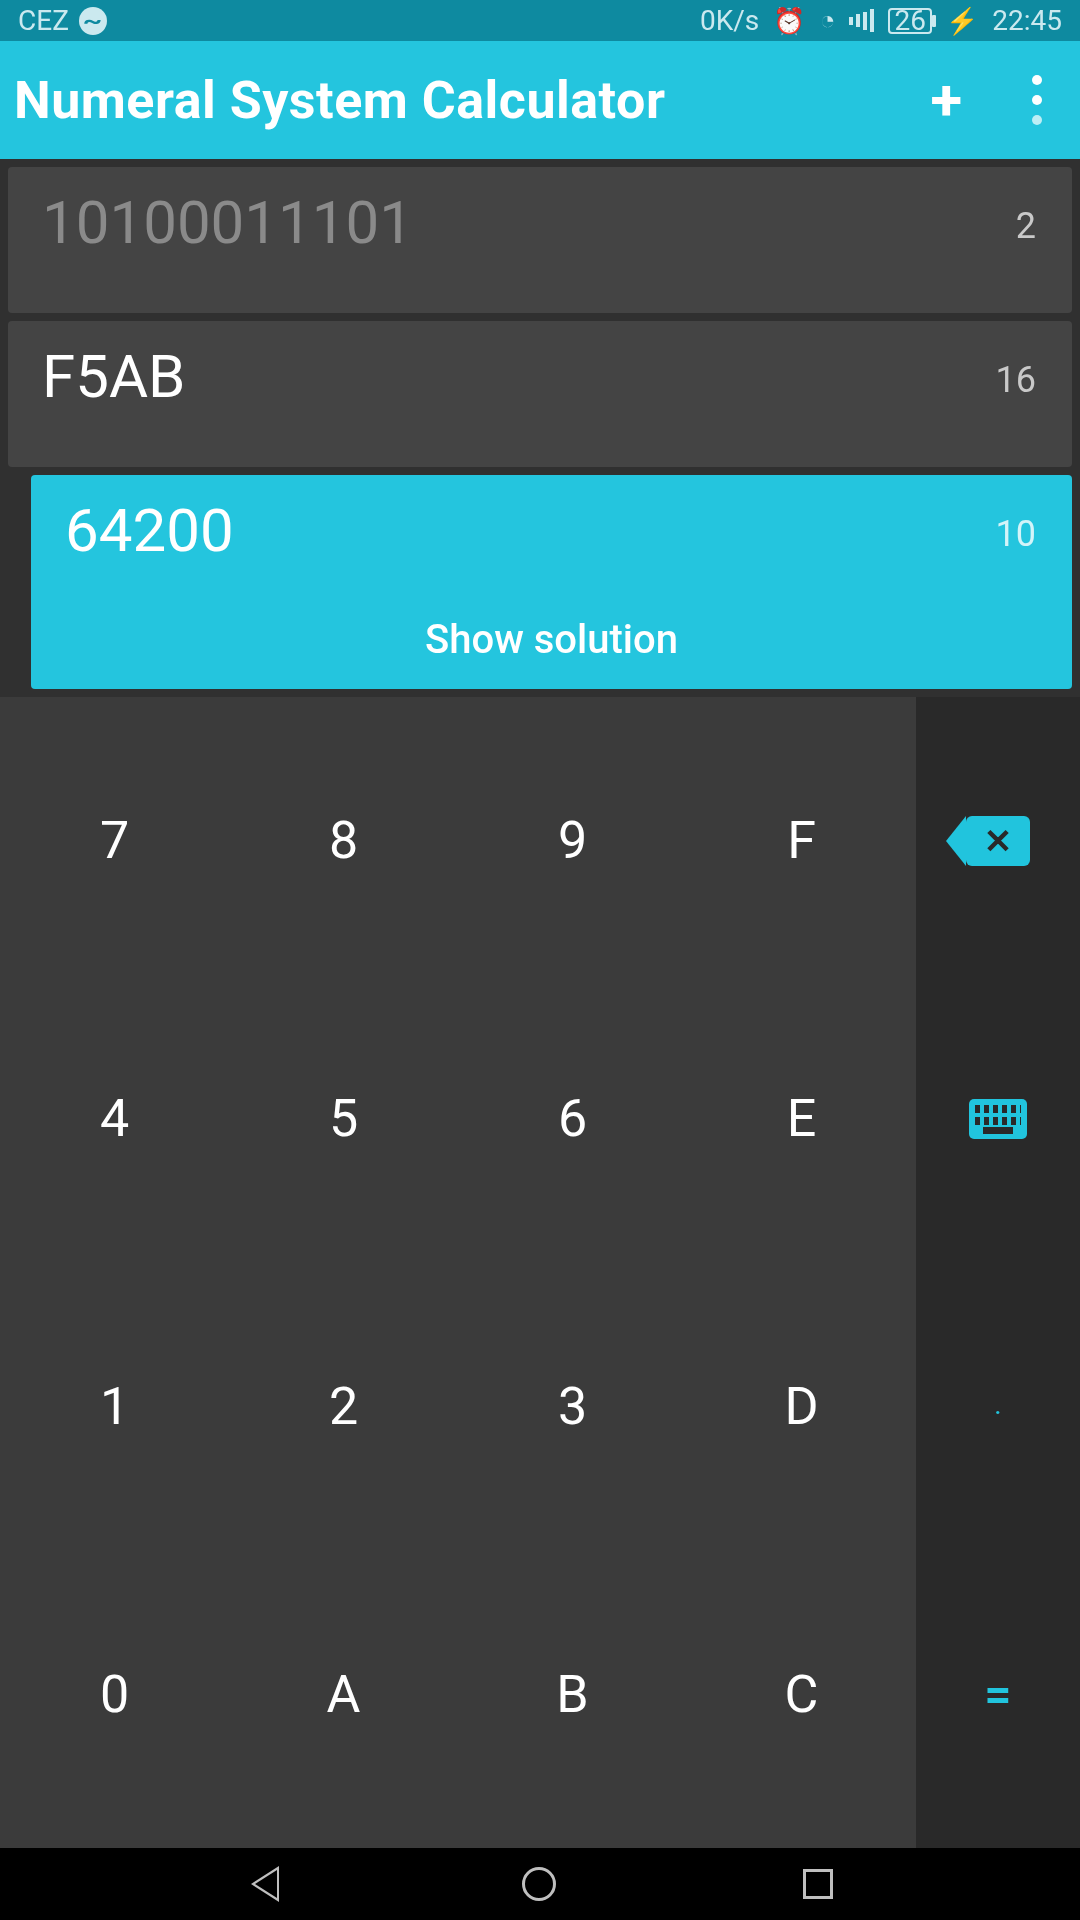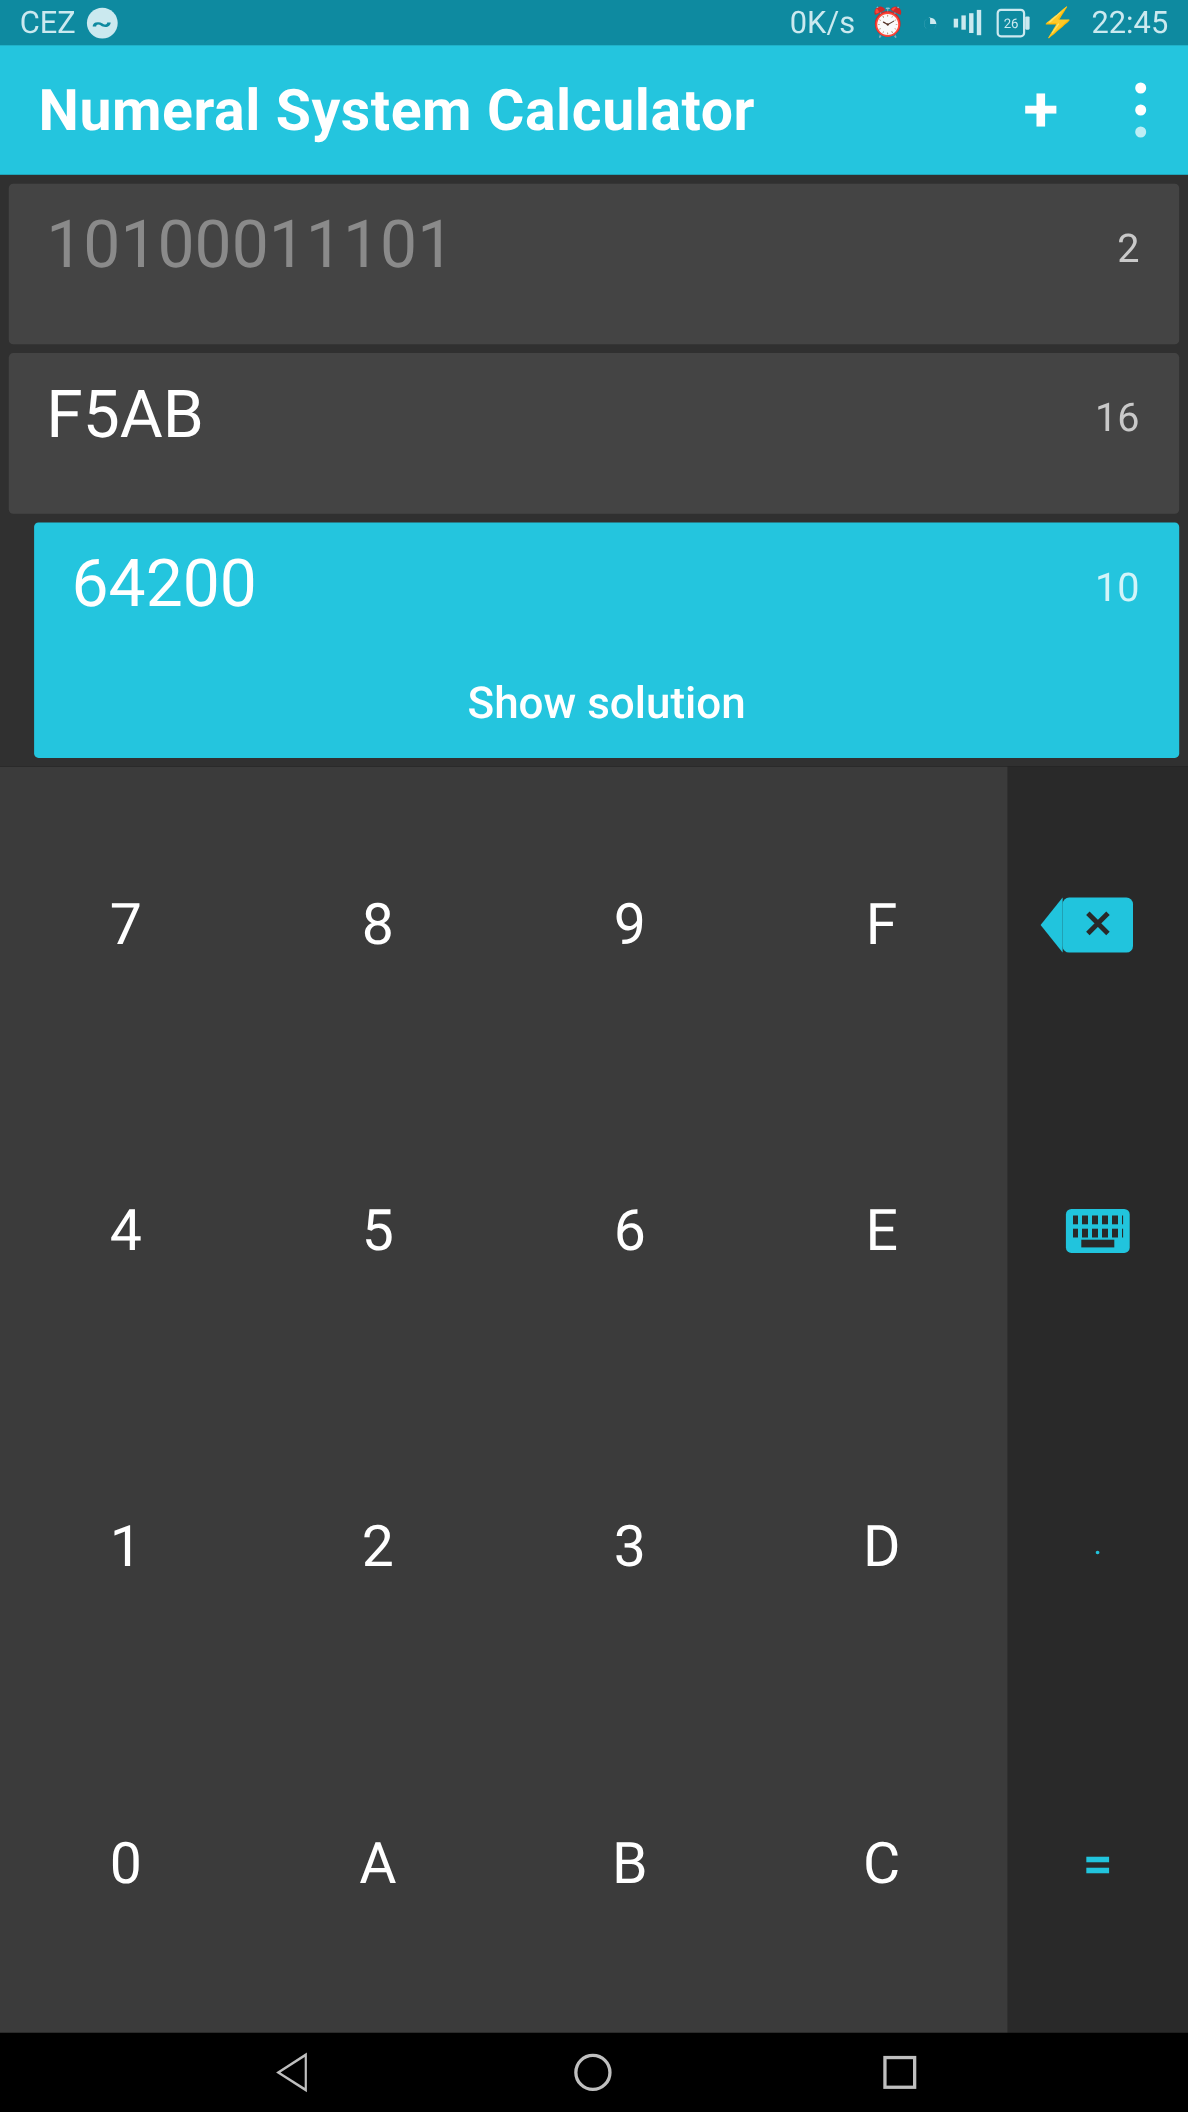--- a/index.html
+++ b/index.html
@@ -21,38 +21,38 @@
     align-items:center;
     justify-content:space-between;
     padding:0 18px;
     color:#cbe9ef;
     font-size:28px;
   }
   .status-left { display:flex; align-items:center; gap:10px; }
   .status-right { display:flex; align-items:center; gap:14px; }
   .status-right span, .status-left span { display:flex; align-items:center; }
   .battery-box {
-    border:2px solid #cbe9ef; border-radius:4px; padding:0 4px; font-size:12px; line-height:22px; position:relative;
+    border:2px solid #cbe9ef; border-radius:4px; padding:0 4px; font-size:28px; line-height:22px; position:relative;
   }
   .battery-box::after{
     content:""; position:absolute; right:-6px; top:5px; width:4px; height:12px; background:#cbe9ef; border-radius:1px;
   }
   .messenger-circle{
     width:28px;height:28px;border-radius:50%;background:#cbe9ef;display:flex;align-items:center;justify-content:center;
   }
   .messenger-circle::after{
     content:"~"; font-weight:bold; color:#0e8aa0; font-size:20px; transform:scaleX(1.5);
   }
 
   
   .app-bar{
     height:118px;
     background:#24c5de;
     display:flex; align-items:center; justify-content:space-between;
-    padding:0 28px 0 35px;
+    padding:0 28px 0 14px;
   }
   .app-bar .titles{ color:#fff; }
   .app-title{ font-size:52px; font-weight:700; letter-spacing:0.5px; }
   .app-subtitle{ font-size:38px; font-weight:400; margin-top:2px;}
   .app-actions{ display:flex; align-items:center; gap:70px; padding-right:10px;}
   .plus-icon{ font-size:58px; color:#fff; font-weight:700; line-height:1; }
   .more-dots{ display:flex; flex-direction:column; gap:10px;}
   .more-dots span{ width:10px; height:10px; background:#fff; border-radius:50%;}
   .more-dots span:last-child{ opacity:0.7; }
 

